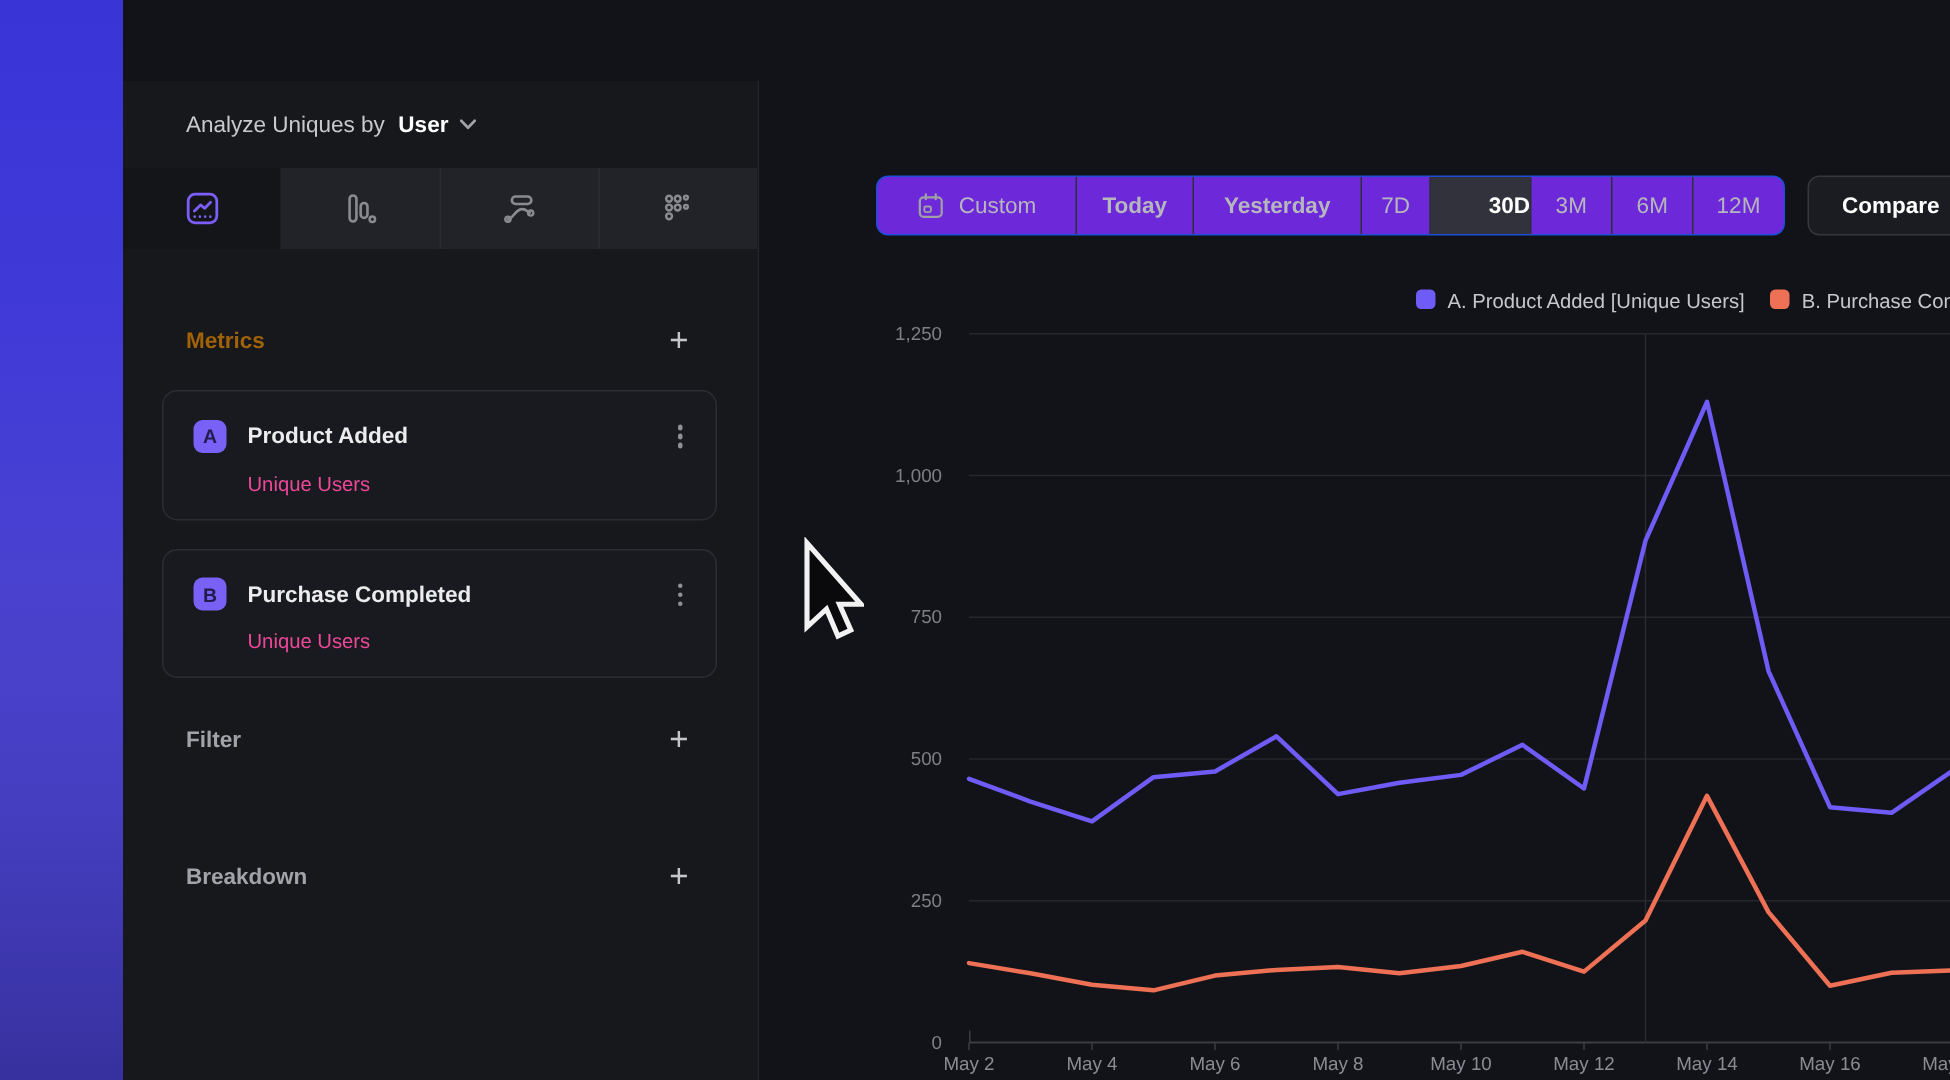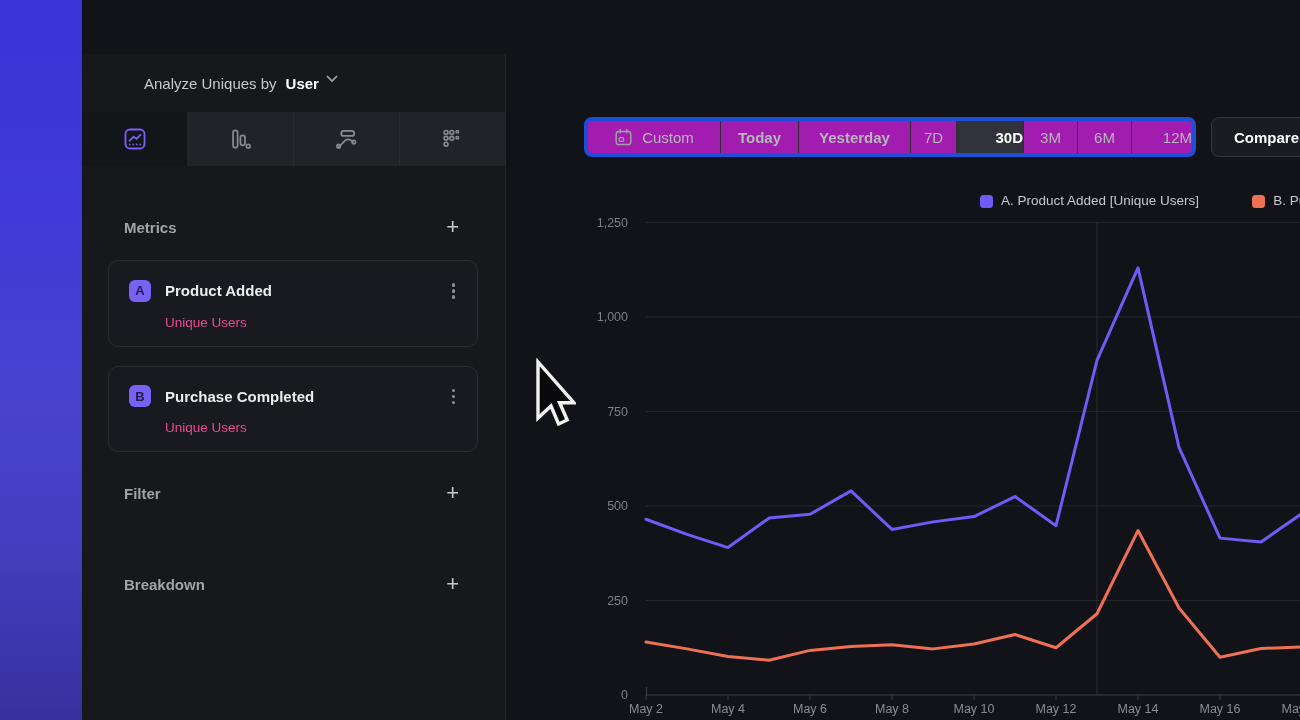--- a/index.html
+++ b/index.html
@@ -15,33 +15,33 @@
   
   .app-header{position:absolute;left:82px;top:0;width:1218px;height:54px;background:#16171b;
     border-bottom:1px solid #26272c;display:flex;align-items:center;padding-left:31px;}
   .app-title{color:#dcdde1;font-size:15px;letter-spacing:.2px;}
 
   
   .panel-divider{position:absolute;left:505px;top:54px;width:1px;height:666px;background:#26272c;}
 
   
   .sidebar{position:absolute;left:82px;top:54px;width:423px;height:666px;background:#17181c;overflow:hidden;}
-  .analyze-row{height:58px;display:flex;align-items:center;padding-left:62px;gap:9px;}
+  .analyze-row{height:58px;display:flex;align-items:center;padding-left:42px;gap:9px;}
   .analyze-label{color:#c8c9cd;font-size:15px;}
-  .analyze-value{color:#ffffff;font-size:15px;font-weight:700;display:flex;align-items:flex-start;gap:7px;cursor:pointer;}
+  .analyze-value{color:#ffffff;font-size:15px;font-weight:700;display:flex;align-items:center;gap:7px;cursor:pointer;}
 
   .tab-strip{height:54px;background:#222328;display:flex;}
   .tab{flex:1;display:flex;align-items:center;justify-content:center;cursor:pointer;}
   .tab:nth-child(3),.tab:nth-child(4){border-left:1px solid #2b2c31;}
   .tab.active{background:#141519;}
 
   .section-row{display:flex;justify-content:space-between;align-items:center;
     padding:0 46px 0 42px;height:26px;}
   .metrics-row{margin-top:48px;}
-  .section-title{color:#a3a3a3;font-size:15px;font-weight:700;}
+  .section-title{color:#a16207;font-size:15px;font-weight:700;}
   .section-title.muted{color:#a2a3a8;font-weight:600;}
   .plus-btn{color:#c6c7cb;font-size:22px;font-weight:300;line-height:20px;cursor:pointer;}
 
   .cards{margin-top:20px;}
   .metric-card{margin:0 27px 19px 26px;border:1px solid #2c2d33;border-radius:10px;
     padding:18px 18px 16px 20px;background:#191a1f;}
   .card-top{display:flex;align-items:center;gap:14px;}
   .metric-badge{width:22px;height:22px;border-radius:6px;background:#7a61f6;color:#221c4e;
     font-size:13px;font-weight:700;display:flex;align-items:center;justify-content:center;}
   .metric-name{color:#ececee;font-size:15px;font-weight:600;}
@@ -49,39 +49,39 @@
   .kebab i{width:3.5px;height:3.5px;border-radius:50%;background:#8f9096;}
   .metric-sub{margin:12px 0 0 36px;color:#ec4899;font-size:13.5px;}
 
   .filter-row{margin-top:28px;}
   .breakdown-row{margin-top:65px;}
 
   
   .main{position:absolute;left:506px;top:54px;width:794px;height:666px;background:#121318;overflow:hidden;}
 
   .toolbar{position:absolute;left:78px;top:63px;display:flex;align-items:center;}
-  .segmented{display:flex;border:4px solid #1d4ed8;border-radius:8px;background:#a21caf;overflow:hidden;height:40px;}
+  .segmented{display:flex;border:1px solid #1d4ed8;border-radius:8px;background:#6d28d9;overflow:hidden;height:40px;}
   .seg{display:flex;align-items:center;justify-content:center;gap:9px;height:100%;
     color:#b6b7bd;font-size:15px;cursor:pointer;}
   .seg + .seg{border-left:1px solid #2e2f35;}
   .seg:nth-child(1){width:132px;}
   .seg:nth-child(2){width:78px;font-weight:bold;}
   .seg:nth-child(3){width:112px;font-weight:bold;}
   .seg:nth-child(4){width:46px;}
   .seg:nth-child(5){width:67px;justify-content:flex-end;}
   .seg:nth-child(6){width:54px;}
   .seg:nth-child(7){width:54px;}
-  .seg:nth-child(8){width:61px;justify-content:flex-end;}
+  .seg:nth-child(8){width:61px;}
   .seg.active{background:#31323b;color:#ffffff;font-weight:700;}
   .compare-btn{margin-left:15px;height:40px;width:130px;border:1px solid #36373d;border-radius:8px;
     background:#1b1c21;color:#ffffff;font-size:15px;font-weight:700;display:flex;align-items:center;
     padding-left:22px;cursor:pointer;flex-shrink:0;}
 
   .legend{position:absolute;left:438px;top:139px;display:flex;gap:17px;white-space:nowrap;align-items:center;}
-  .legend-item{display:flex;align-items:flex-end;gap:8px;margin-left:36px;}
+  .legend-item{display:flex;align-items:flex-start;gap:8px;}
   .legend-swatch{width:13px;height:13px;border-radius:3.5px;flex-shrink:0;}
   .legend-text{color:#c6c7cc;font-size:13.5px;}
 
   #chart-svg{position:absolute;left:0;top:0;}
 
   .cursor{position:absolute;left:530px;top:358px;pointer-events:none;}
 </style>
 </head>
 <body>
 

